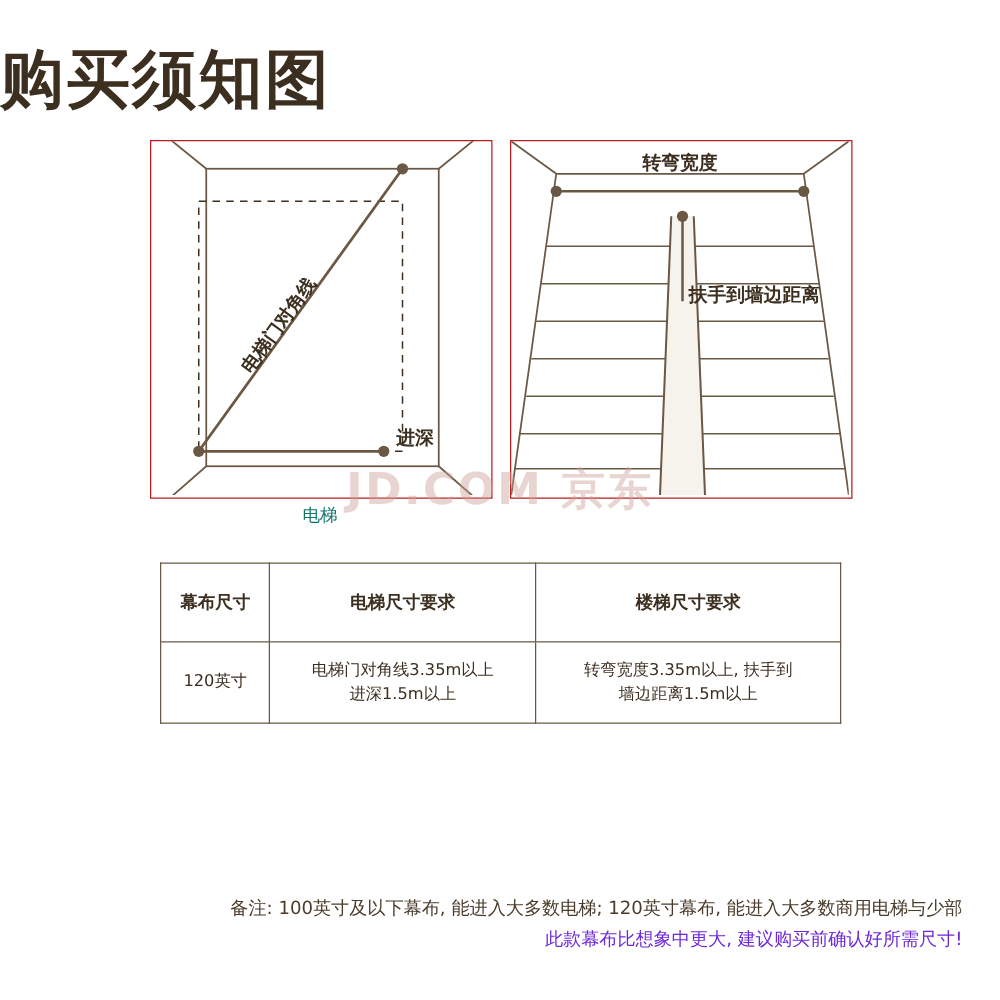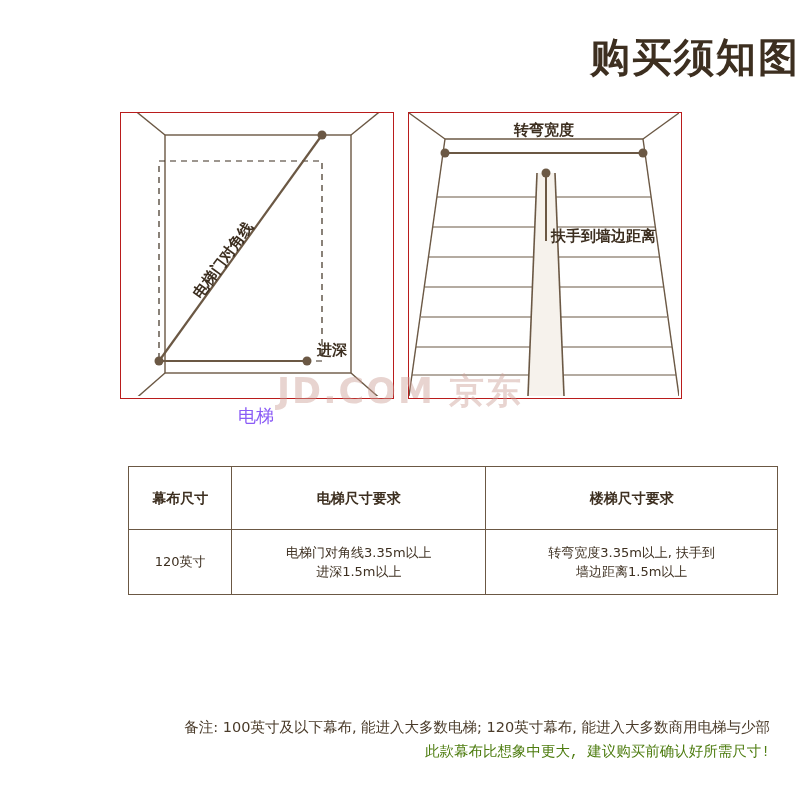--- a/index.html
+++ b/index.html
@@ -18,22 +18,22 @@
   .page {
     position: relative;
     width: 800px;
     height: 800px;
   }
   .title {
     position: absolute;
     top: 30px;
     left: 0;
     width: 800px;
-    text-align: right;
-    font-size: 40px;
+    text-align: left;
+    font-size: 51px;
     font-weight: bold;
     letter-spacing: 2px;
     color: #3d2f20;
     font-family: "DejaVu Sans", "Liberation Sans", sans-serif;
   }
 
   
   .panel {
     position: absolute;
     border: 1px solid #b91c1c;
@@ -51,22 +51,22 @@
     width: 272px;
     height: 285px;
   }
   .panel svg {
     display: block;
   }
   .panel-caption {
     position: absolute;
     width: 272px;
     text-align: center;
-    font-size: 18px;
-    color: #8b5cf6;
+    font-size: 14px;
+    color: #0f766e;
     top: 404px;
     font-family: "DejaVu Sans", "Liberation Sans", sans-serif;
   }
   #caption-elevator { left: 120px; }
   #caption-stairs { left: 408px; }
 
   
   .watermark {
     position: absolute;
     left: 180px;
@@ -78,22 +78,22 @@
     color: rgba(205, 160, 150, 0.45);
     letter-spacing: 2px;
     pointer-events: none;
     font-family: "DejaVu Sans", "Liberation Sans", sans-serif;
   }
 
   
   table.spec {
     position: absolute;
     left: 128px;
-    top: 466px;
-    width: 650px;
+    top: 450px;
+    width: 545px;
     border-collapse: collapse;
     font-size: 13px;
     color: #3d2f20;
     font-family: "DejaVu Sans", "Liberation Sans", sans-serif;
     border-radius: 32px;
   }
   table.spec th, table.spec td {
     border: 1px solid #6b5844;
     text-align: center;
     vertical-align: middle;
@@ -118,22 +118,21 @@
     left: 30px;
     top: 715px;
     width: 740px;
     text-align: right;
     font-size: 14.5px;
     line-height: 1.75;
     color: #4a3b2a;
     font-family: "DejaVu Sans", "Liberation Sans", sans-serif;
   }
   .notes .warn {
-    color: #4d7c0f;
-    font-family: Liberation Mono, monospace;
+    color: #6d28d9;
   }
 
   
   .lbl {
     font-family: "DejaVu Sans", "Liberation Sans", sans-serif;
     fill: #3d2f20;
     font-size: 15px;
   }
   .lbl-b {
     font-weight: bold;

